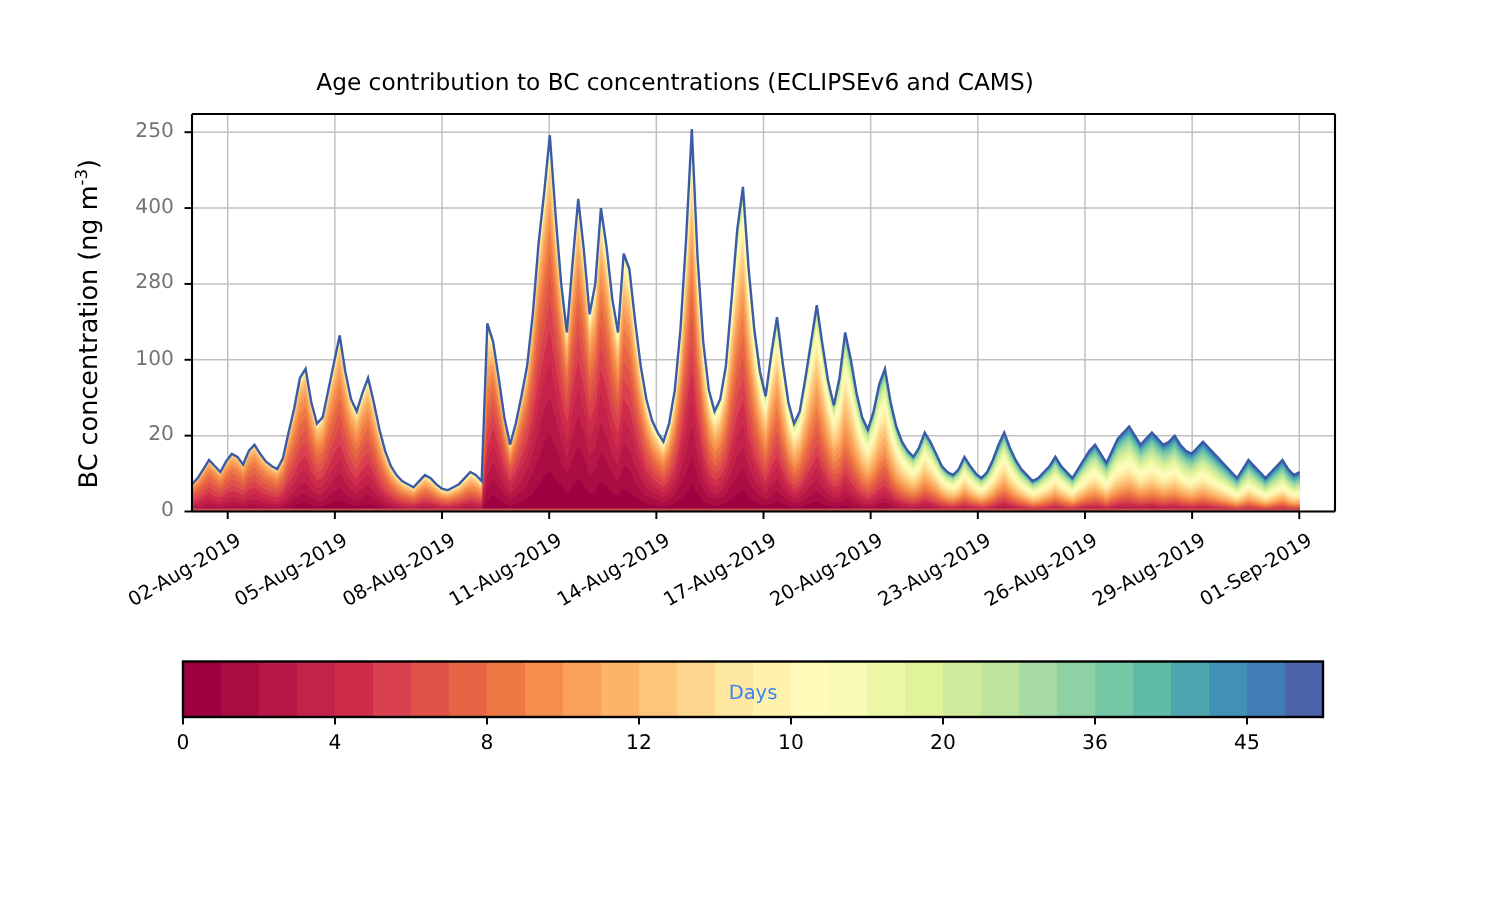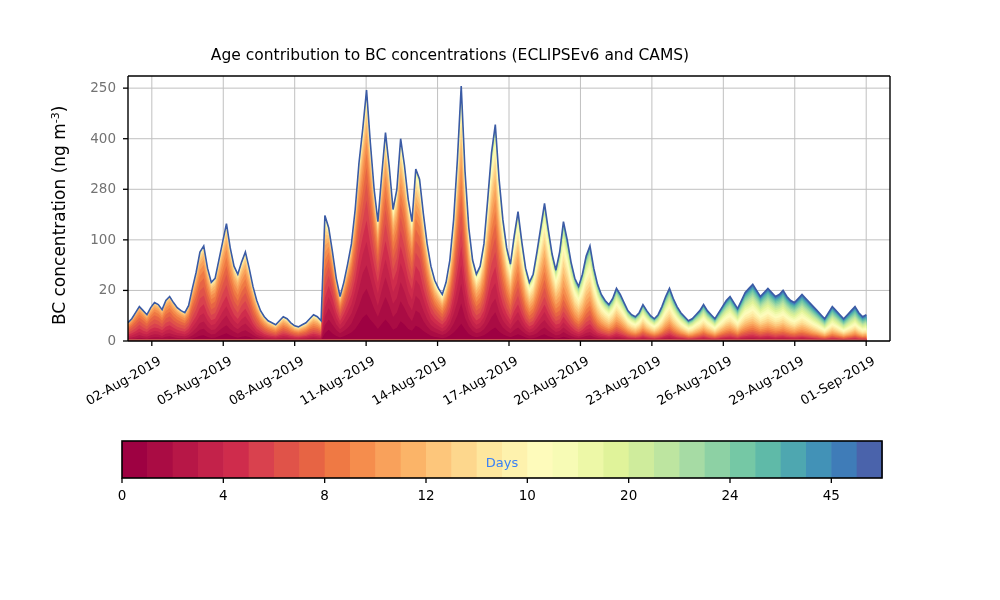--- a/index.html
+++ b/index.html
@@ -241,19 +241,19 @@
       <div class="xtick-label" style="left: 702.75px; top: 353px; width: 96px;">29-Aug-2019</div>
       <div class="xtick-label" style="left: 774.188px; top: 353px; width: 96px;">01-Sep-2019</div>
     </div>
   <div id="cbtick-host">
       <div class="cbar-tick-label" style="left: 102px;">0</div>
       <div class="cbar-tick-label" style="left: 203.333px;">4</div>
       <div class="cbar-tick-label" style="left: 304.667px;">8</div>
       <div class="cbar-tick-label" style="left: 406px;">12</div>
       <div class="cbar-tick-label" style="left: 507.333px;">10</div>
       <div class="cbar-tick-label" style="left: 608.667px;">20</div>
-      <div class="cbar-tick-label" style="left: 710px;">24</div>
+      <div class="cbar-tick-label" style="left: 710px;">36</div>
       <div class="cbar-tick-label" style="left: 811.333px;">45</div>
     </div>
 
   <div class="cbar-title" id="cbar-title" style="left: 472px;">Days</div>
 
 </div>
 
 </body></html>

